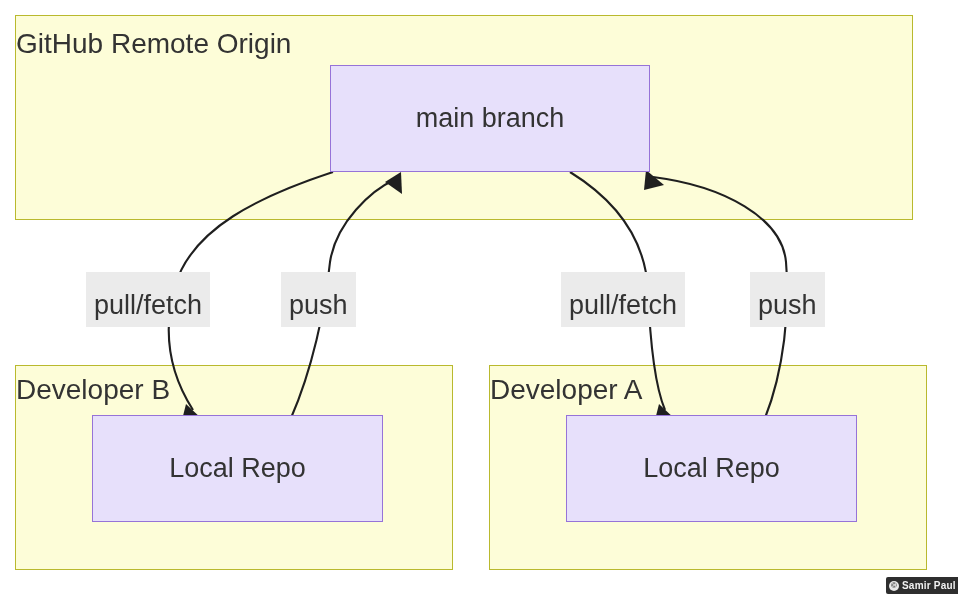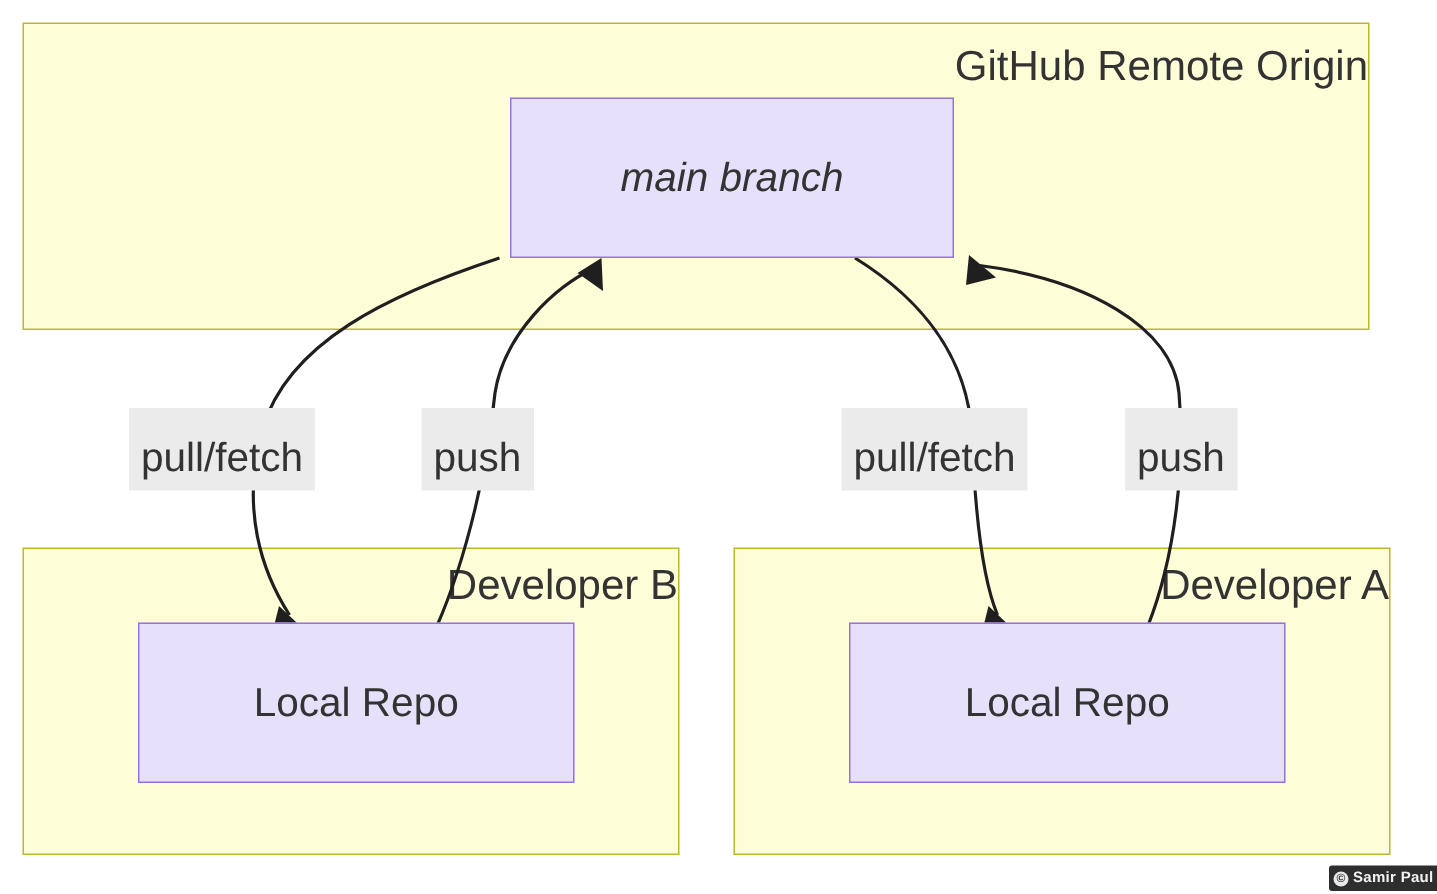--- a/index.html
+++ b/index.html
@@ -23,21 +23,21 @@
   .cluster {
     position: absolute;
     background: #fdfdd8;
     border: 1.5px solid #b9b92e;
     box-sizing: border-box;
   }
   .cluster-title {
     position: absolute;
     left: 0;
     right: 0;
-    text-align: right;
+    text-align: left;
     color: #333333;
     font-size: 28px;
     line-height: 1;
     white-space: nowrap;
   }
 
   #cluster-remote {
     left: 15px;
     top: 15px;
     width: 898px;
@@ -67,25 +67,24 @@
     border: 1.6px solid #9673d8;
     box-sizing: border-box;
     display: flex;
     align-items: center;
     justify-content: center;
     color: #333333;
     font-size: 27px;
     line-height: 1;
   }
   #node-main {
-    left: 340px;
+    left: 330px;
     top: 65px;
-    width: 296px;
+    width: 320px;
     height: 107px;
-    font-style: italic;
   }
   #node-repo-b {
     left: 92px;
     top: 415px;
     width: 291px;
     height: 107px;
   }
   #node-repo-a {
     left: 566px;
     top: 415px;

